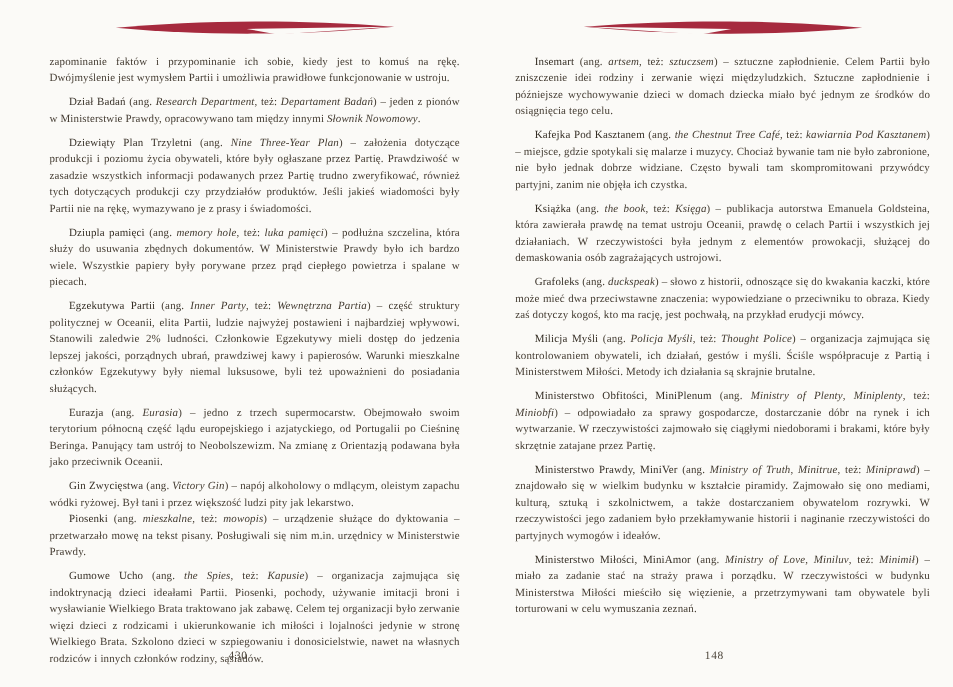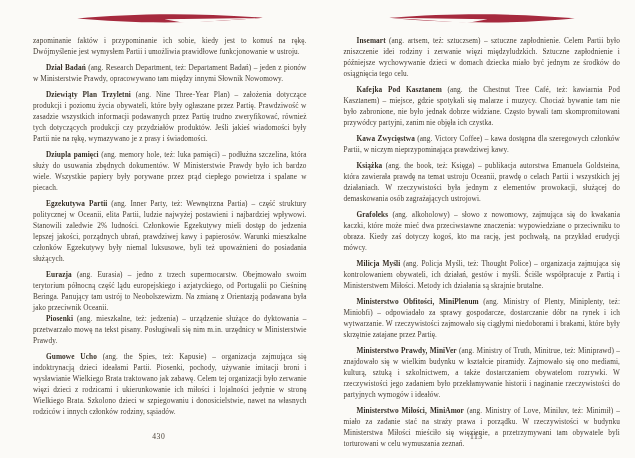--- a/index.html
+++ b/index.html
@@ -23,22 +23,22 @@
   .entries{margin-top:9px;}
   .entry{
     margin:0;
     font-size:7.3px;
     line-height:11px;
     text-align:justify;
     letter-spacing:0.1px;
   }
   .entry.indent{text-indent:13px;}
   .entry.gap{margin-top:5px;}
-  .seg-b{font-weight:bold;color:#352e25;margin-top:19px;}
-  .seg-i{}
+  .seg-b{font-weight:normal;color:#352e25;margin-top:19px;}
+  .seg-i{font-style:italic;}
   .seg-n{}
   .pagenum{
     position:absolute;
     bottom:17px;left:0;right:0;
     text-align:center;
     font-size:7.6px;
     color:#4a4238;
     letter-spacing:0.5px;
   }
 </style>
@@ -52,38 +52,38 @@
       <path d="M1,8 C55,3.2 120,1.2 199,7.2 C120,14.6 55,12.8 1,8 Z" fill="#a62a3e"></path>
       <path d="M94,8.8 L197,7.3 L116,12.8 Z" fill="#fbfaf7"></path>
     </svg>
     <div class="entries">
         <p class="entry"><span class="seg-n">zapominanie faktów i przypominanie ich sobie, kiedy jest to komuś na rękę. Dwójmyślenie jest wymysłem Partii i umożliwia prawidłowe funkcjonowanie w ustroju.</span></p>
         <p class="entry indent gap"><span class="seg-b">Dział Badań</span><span class="seg-n"> (ang. </span><span class="seg-i">Research Department</span><span class="seg-n">, też: </span><span class="seg-i">Departament Badań</span><span class="seg-n">) – jeden z pionów w Ministerstwie Prawdy, opracowywano tam między innymi </span><span class="seg-i">Słownik Nowomowy</span><span class="seg-n">.</span></p>
         <p class="entry indent gap"><span class="seg-b">Dziewiąty Plan Trzyletni</span><span class="seg-n"> (ang. </span><span class="seg-i">Nine Three-Year Plan</span><span class="seg-n">) – założenia dotyczące produkcji i poziomu życia obywateli, które były ogłaszane przez Partię. Prawdziwość w zasadzie wszystkich informacji podawanych przez Partię trudno zweryfikować, również tych dotyczących produkcji czy przydziałów produktów. Jeśli jakieś wiadomości były Partii nie na rękę, wymazywano je z prasy i świadomości.</span></p>
         <p class="entry indent gap"><span class="seg-b">Dziupla pamięci</span><span class="seg-n"> (ang. </span><span class="seg-i">memory hole</span><span class="seg-n">, też: </span><span class="seg-i">luka pamięci</span><span class="seg-n">) – podłużna szczelina, która służy do usuwania zbędnych dokumentów. W Ministerstwie Prawdy było ich bardzo wiele. Wszystkie papiery były porywane przez prąd ciepłego powietrza i spalane w piecach.</span></p>
         <p class="entry indent gap"><span class="seg-b">Egzekutywa Partii</span><span class="seg-n"> (ang. </span><span class="seg-i">Inner Party</span><span class="seg-n">, też: </span><span class="seg-i">Wewnętrzna Partia</span><span class="seg-n">) – część struktury politycznej w Oceanii, elita Partii, ludzie najwyżej postawieni i najbardziej wpływowi. Stanowili zaledwie 2% ludności. Członkowie Egzekutywy mieli dostęp do jedzenia lepszej jakości, porządnych ubrań, prawdziwej kawy i papierosów. Warunki mieszkalne członków Egzekutywy były niemal luksusowe, byli też upoważnieni do posiadania służących.</span></p>
         <p class="entry indent gap"><span class="seg-b">Eurazja</span><span class="seg-n"> (ang. </span><span class="seg-i">Eurasia</span><span class="seg-n">) – jedno z trzech supermocarstw. Obejmowało swoim terytorium północną część lądu europejskiego i azjatyckiego, od Portugalii po Cieśninę Beringa. Panujący tam ustrój to Neobolszewizm. Na zmianę z Orientazją podawana była jako przeciwnik Oceanii.</span></p>
-        <p class="entry indent"><span class="seg-b">Piosenki</span><span class="seg-n"> (ang. </span><span class="seg-i">mieszkalne</span><span class="seg-n">, też: </span><span class="seg-i">jedzenia</span><span class="seg-n">) – urządzenie służące do dyktowania – przetwarzało mowę na tekst pisany. Posługiwali się nim m.in. urzędnicy w Ministerstwie Prawdy.</span></p>
+        <p class="entry indent gap"><span class="seg-b">Gin Zwycięstwa</span><span class="seg-n"> (ang. </span><span class="seg-i">Victory Gin</span><span class="seg-n">) – napój alkoholowy o mdlącym, oleistym zapachu wódki ryżowej. Był tani i przez większość ludzi pity jak lekarstwo.</span></p>
+        <p class="entry indent"><span class="seg-b">Piosenki</span><span class="seg-n"> (ang. </span><span class="seg-i">mieszkalne</span><span class="seg-n">, też: </span><span class="seg-i">mowopis</span><span class="seg-n">) – urządzenie służące do dyktowania – przetwarzało mowę na tekst pisany. Posługiwali się nim m.in. urzędnicy w Ministerstwie Prawdy.</span></p>
         <p class="entry indent gap"><span class="seg-b">Gumowe Ucho</span><span class="seg-n"> (ang. </span><span class="seg-i">the Spies</span><span class="seg-n">, też: </span><span class="seg-i">Kapusie</span><span class="seg-n">) – organizacja zajmująca się indoktrynacją dzieci ideałami Partii. Piosenki, pochody, używanie imitacji broni i wysławianie Wielkiego Brata traktowano jak zabawę. Celem tej organizacji było zerwanie więzi dzieci z rodzicami i ukierunkowanie ich miłości i lojalności jedynie w stronę Wielkiego Brata. Szkolono dzieci w szpiegowaniu i donosicielstwie, nawet na własnych rodziców i innych członków rodziny, sąsiadów.</span></p>
       </div>
     <div class="pagenum">430</div>
   </section>
 
   <section class="page right">
     <svg class="ornament mirrored" viewBox="0 0 200 16" xmlns="http://www.w3.org/2000/svg">
       <path d="M1,8 C55,3.2 120,1.2 199,7.2 C120,14.6 55,12.8 1,8 Z" fill="#a62a3e"></path>
       <path d="M94,8.8 L197,7.3 L116,12.8 Z" fill="#fbfaf7"></path>
     </svg>
     <div class="entries">
         <p class="entry indent"><span class="seg-b">Insemart</span><span class="seg-n"> (ang. </span><span class="seg-i">artsem</span><span class="seg-n">, też: </span><span class="seg-i">sztuczsem</span><span class="seg-n">) – sztuczne zapłodnienie. Celem Partii było zniszczenie idei rodziny i zerwanie więzi międzyludzkich. Sztuczne zapłodnienie i późniejsze wychowywanie dzieci w domach dziecka miało być jednym ze środków do osiągnięcia tego celu.</span></p>
         <p class="entry indent gap"><span class="seg-b">Kafejka Pod Kasztanem</span><span class="seg-n"> (ang. </span><span class="seg-i">the Chestnut Tree Café</span><span class="seg-n">, też: </span><span class="seg-i">kawiarnia Pod Kasztanem</span><span class="seg-n">) – miejsce, gdzie spotykali się malarze i muzycy. Chociaż bywanie tam nie było zabronione, nie było jednak dobrze widziane. Często bywali tam skompromitowani przywódcy partyjni, zanim nie objęła ich czystka.</span></p>
-        <p class="entry indent gap"><span class="seg-b">Kawa Zwycięstwa</span><span class="seg-n"> (ang. </span><span class="seg-i">Victory Coffee</span><span class="seg-n">) – kawa dostępna dla szeregowych członków Partii, w niczym nieprzypominająca prawdziwej kawy.</span></p>
         <p class="entry indent gap"><span class="seg-b">Książka</span><span class="seg-n"> (ang. </span><span class="seg-i">the book</span><span class="seg-n">, też: </span><span class="seg-i">Księga</span><span class="seg-n">) – publikacja autorstwa Emanuela Goldsteina, która zawierała prawdę na temat ustroju Oceanii, prawdę o celach Partii i wszystkich jej działaniach. W rzeczywistości była jednym z elementów prowokacji, służącej do demaskowania osób zagrażających ustrojowi.</span></p>
-        <p class="entry indent gap"><span class="seg-b">Grafoleks</span><span class="seg-n"> (ang. </span><span class="seg-i">alkoholowy</span><span class="seg-n">) – słowo z nowomowy, zajmująca się do kwakania kaczki, które może mieć dwa przeciwstawne znaczenia: wypowiedziane o przeciwniku to obraza. Kiedy zaś dotyczy kogoś, kto ma rację, jest pochwałą, na przykład erudycji mówcy.</span></p>
+        <p class="entry indent gap"><span class="seg-b">Grafoleks</span><span class="seg-n"> (ang. </span><span class="seg-i">duckspeak</span><span class="seg-n">) – słowo z historii, odnoszące się do kwakania kaczki, które może mieć dwa przeciwstawne znaczenia: wypowiedziane o przeciwniku to obraza. Kiedy zaś dotyczy kogoś, kto ma rację, jest pochwałą, na przykład erudycji mówcy.</span></p>
         <p class="entry indent gap"><span class="seg-b">Milicja Myśli</span><span class="seg-n"> (ang. </span><span class="seg-i">Policja Myśli</span><span class="seg-n">, też: </span><span class="seg-i">Thought Police</span><span class="seg-n">) – organizacja zajmująca się kontrolowaniem obywateli, ich działań, gestów i myśli. Ściśle współpracuje z Partią i Ministerstwem Miłości. Metody ich działania są skrajnie brutalne.</span></p>
         <p class="entry indent gap"><span class="seg-b">Ministerstwo Obfitości, MiniPlenum</span><span class="seg-n"> (ang. </span><span class="seg-i">Ministry of Plenty</span><span class="seg-n">, </span><span class="seg-i">Miniplenty</span><span class="seg-n">, też: </span><span class="seg-i">Miniobfi</span><span class="seg-n">) – odpowiadało za sprawy gospodarcze, dostarczanie dóbr na rynek i ich wytwarzanie. W rzeczywistości zajmowało się ciągłymi niedoborami i brakami, które były skrzętnie zatajane przez Partię.</span></p>
         <p class="entry indent gap"><span class="seg-b">Ministerstwo Prawdy, MiniVer</span><span class="seg-n"> (ang. </span><span class="seg-i">Ministry of Truth</span><span class="seg-n">, </span><span class="seg-i">Minitrue</span><span class="seg-n">, też: </span><span class="seg-i">Miniprawd</span><span class="seg-n">) – znajdowało się w wielkim budynku w kształcie piramidy. Zajmowało się ono mediami, kulturą, sztuką i szkolnictwem, a także dostarczaniem obywatelom rozrywki. W rzeczywistości jego zadaniem było przekłamywanie historii i naginanie rzeczywistości do partyjnych wymogów i ideałów.</span></p>
         <p class="entry indent gap"><span class="seg-b">Ministerstwo Miłości, MiniAmor</span><span class="seg-n"> (ang. </span><span class="seg-i">Ministry of Love</span><span class="seg-n">, </span><span class="seg-i">Miniluv</span><span class="seg-n">, też: </span><span class="seg-i">Minimił</span><span class="seg-n">) – miało za zadanie stać na straży prawa i porządku. W rzeczywistości w budynku Ministerstwa Miłości mieściło się więzienie, a przetrzymywani tam obywatele byli torturowani w celu wymuszania zeznań.</span></p>
       </div>
-    <div class="pagenum">113</div>
+    <div class="pagenum">148</div>
   </section>
 
 </div>
 
 </body></html>

